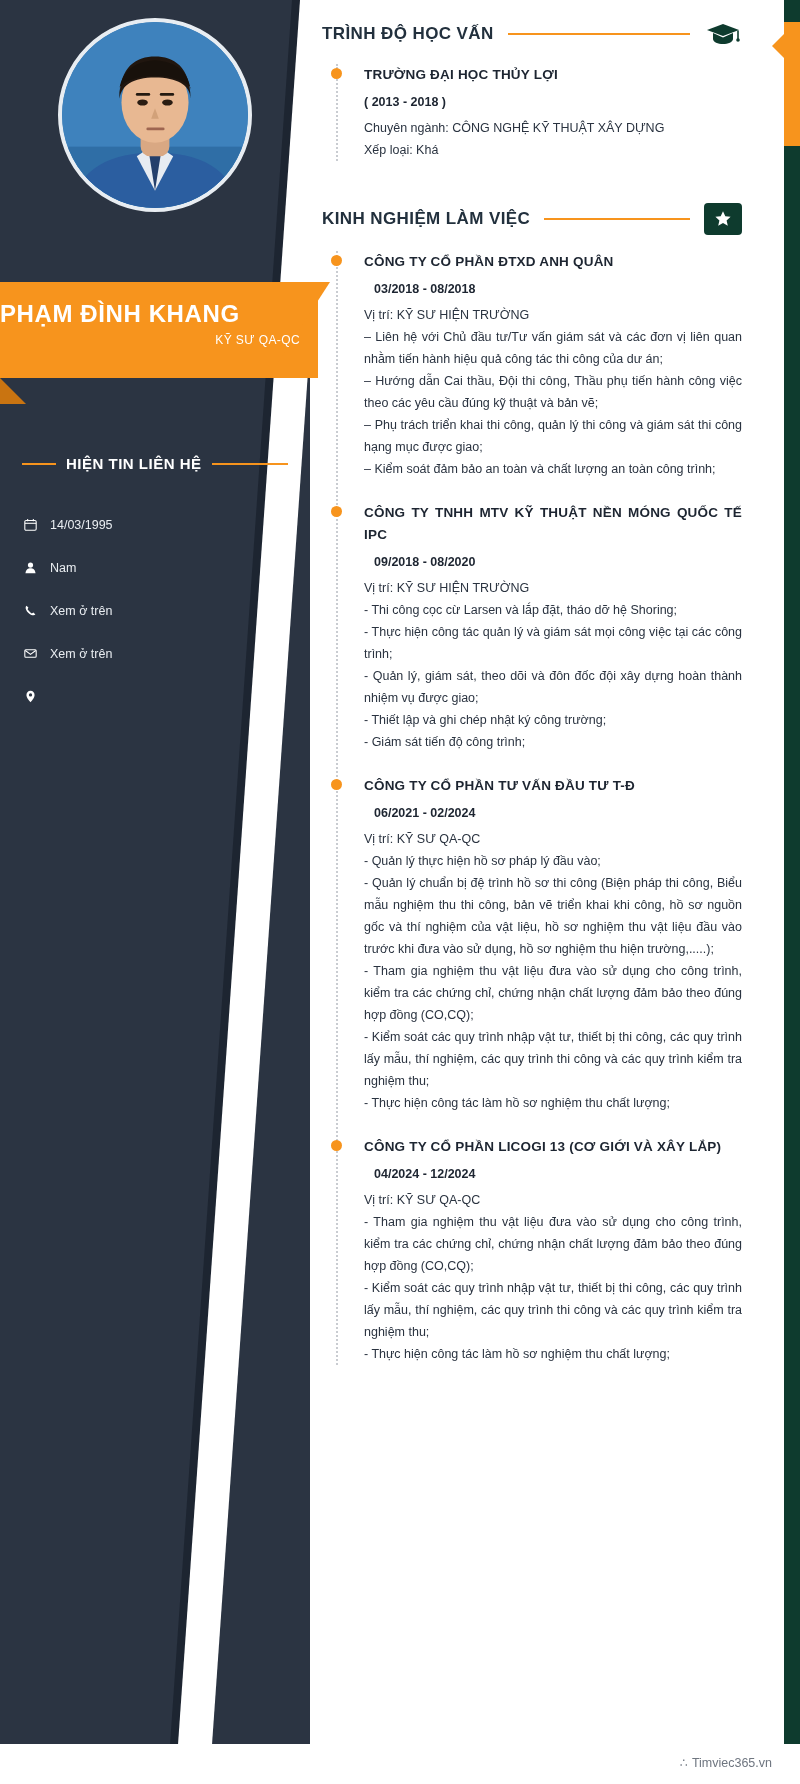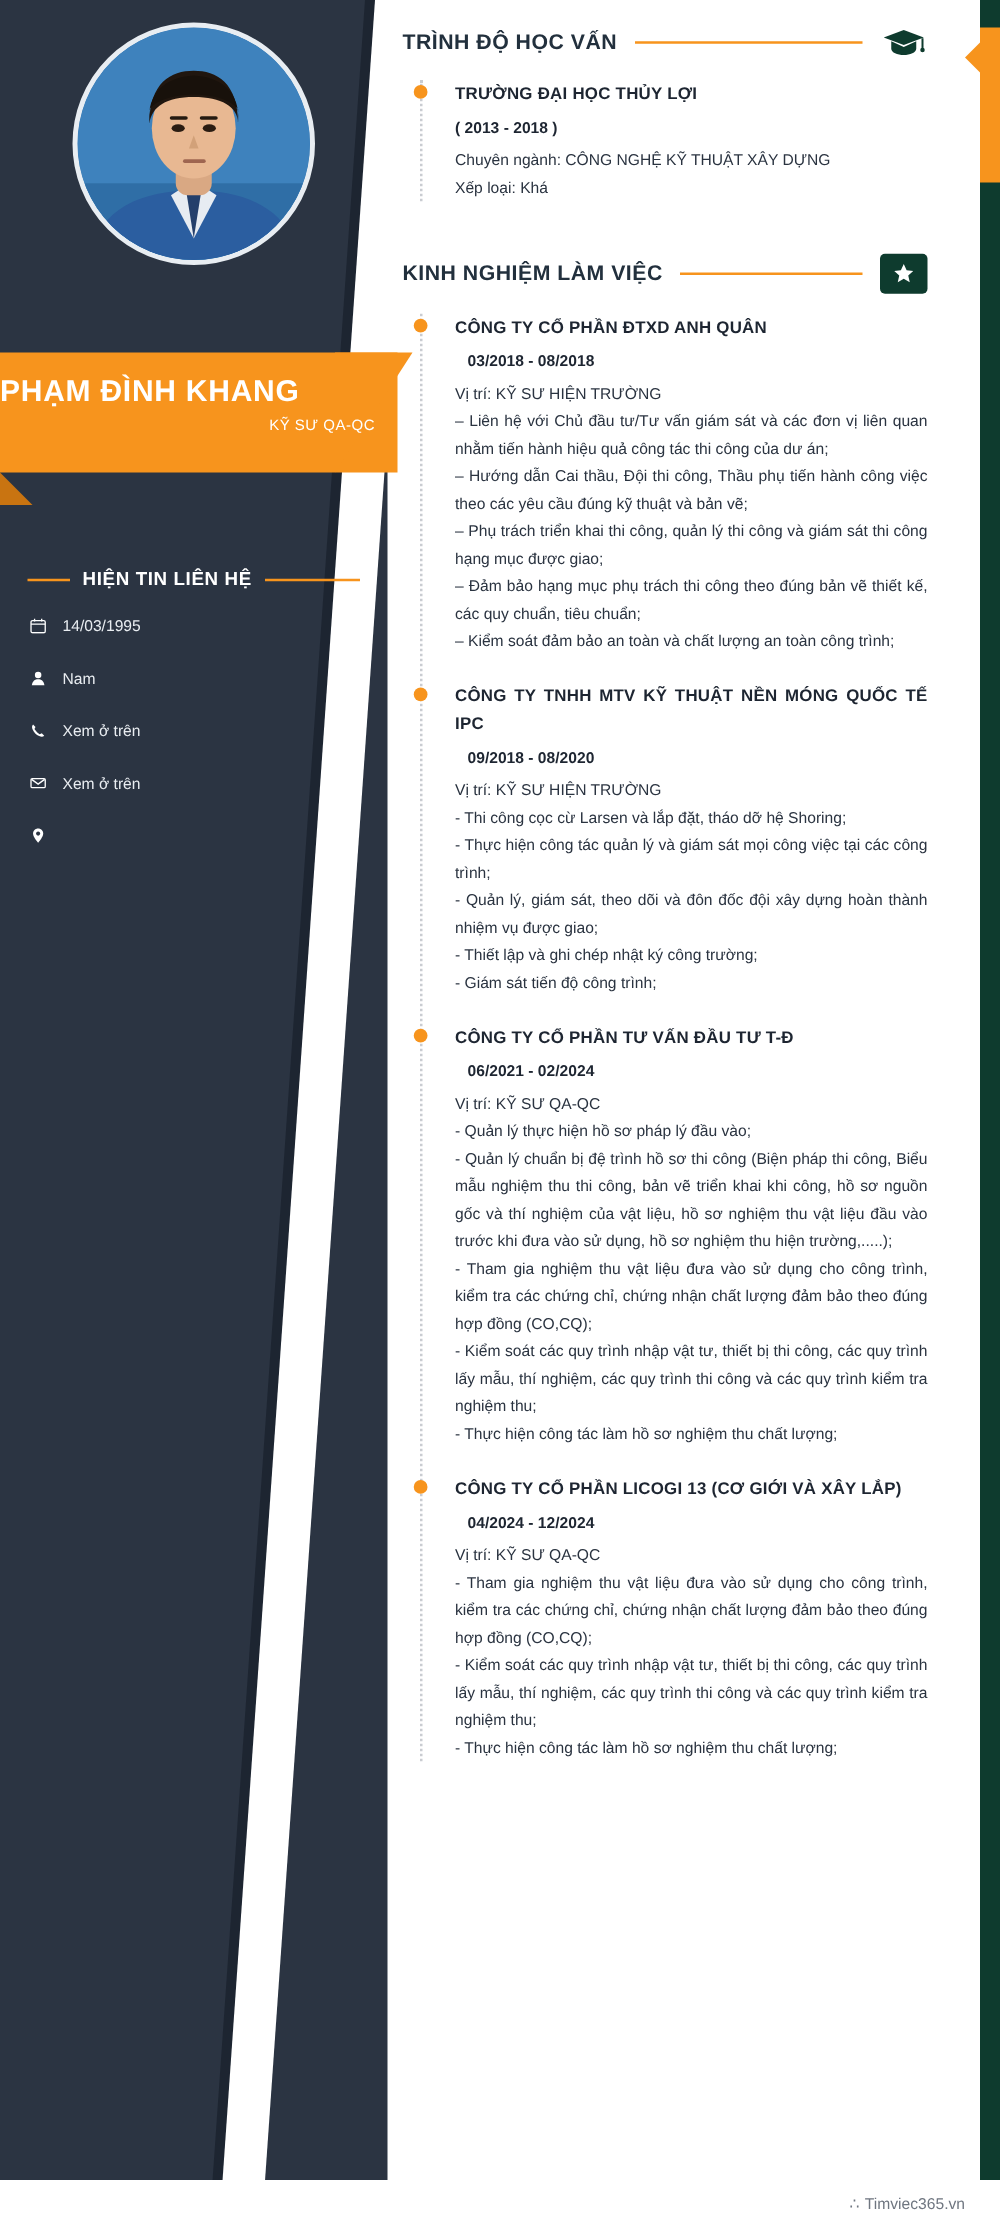--- a/index.html
+++ b/index.html
@@ -128,20 +128,21 @@
     position: absolute;
     left: 22px; top: 492px;
     width: 262px;
     z-index: 6;
   }
   .contact-item {
     display: flex;
     align-items: flex-start;
     gap: 12px;
     margin-bottom: 23px;
+    margin-top: 24px;
   }
   .contact-item .ic {
     flex: 0 0 16px;
     color: #ffffff;
     font-size: 12px;
     line-height: 16px;
     text-align: center;
     padding-top: 1px;
   }
   .contact-item .ic svg { display:block; margin: 1px auto 0; }
@@ -416,21 +417,20 @@
 
         <div class="entry">
           <span class="dot"></span>
           <div class="entry-title">CÔNG TY CỔ PHẦN ĐTXD ANH QUÂN</div>
           <div class="entry-sub indent">03/2018 - 08/2018</div>
           <div class="entry-body">
             <div class="entry-line">Vị trí: KỸ SƯ HIỆN TRƯỜNG</div>
             <div class="entry-line">– Liên hệ với Chủ đầu tư/Tư vấn giám sát và các đơn vị liên quan nhằm tiến hành hiệu quả công tác thi công của dư án;</div>
             <div class="entry-line">– Hướng dẫn Cai thầu, Đội thi công, Thầu phụ tiến hành công việc theo các yêu cầu đúng kỹ thuật và bản vẽ;</div>
             <div class="entry-line">– Phụ trách triển khai thi công, quản lý thi công và giám sát thi công hạng mục được giao;</div>
-            <div class="entry-line">– Đảm bảo hạng mục phụ trách thi công theo đúng bản vẽ thiết kế, các quy chuẩn, tiêu chuẩn;</div>
             <div class="entry-line">– Kiểm soát đảm bảo an toàn và chất lượng an toàn công trình;</div>
           </div>
         </div>
 
         <div class="entry">
           <span class="dot"></span>
           <div class="entry-title">CÔNG TY TNHH MTV KỸ THUẬT NỀN MÓNG QUỐC TẾ IPC</div>
           <div class="entry-sub indent">09/2018 - 08/2020</div>
           <div class="entry-body">
             <div class="entry-line">Vị trí: KỸ SƯ HIỆN TRƯỜNG</div>

